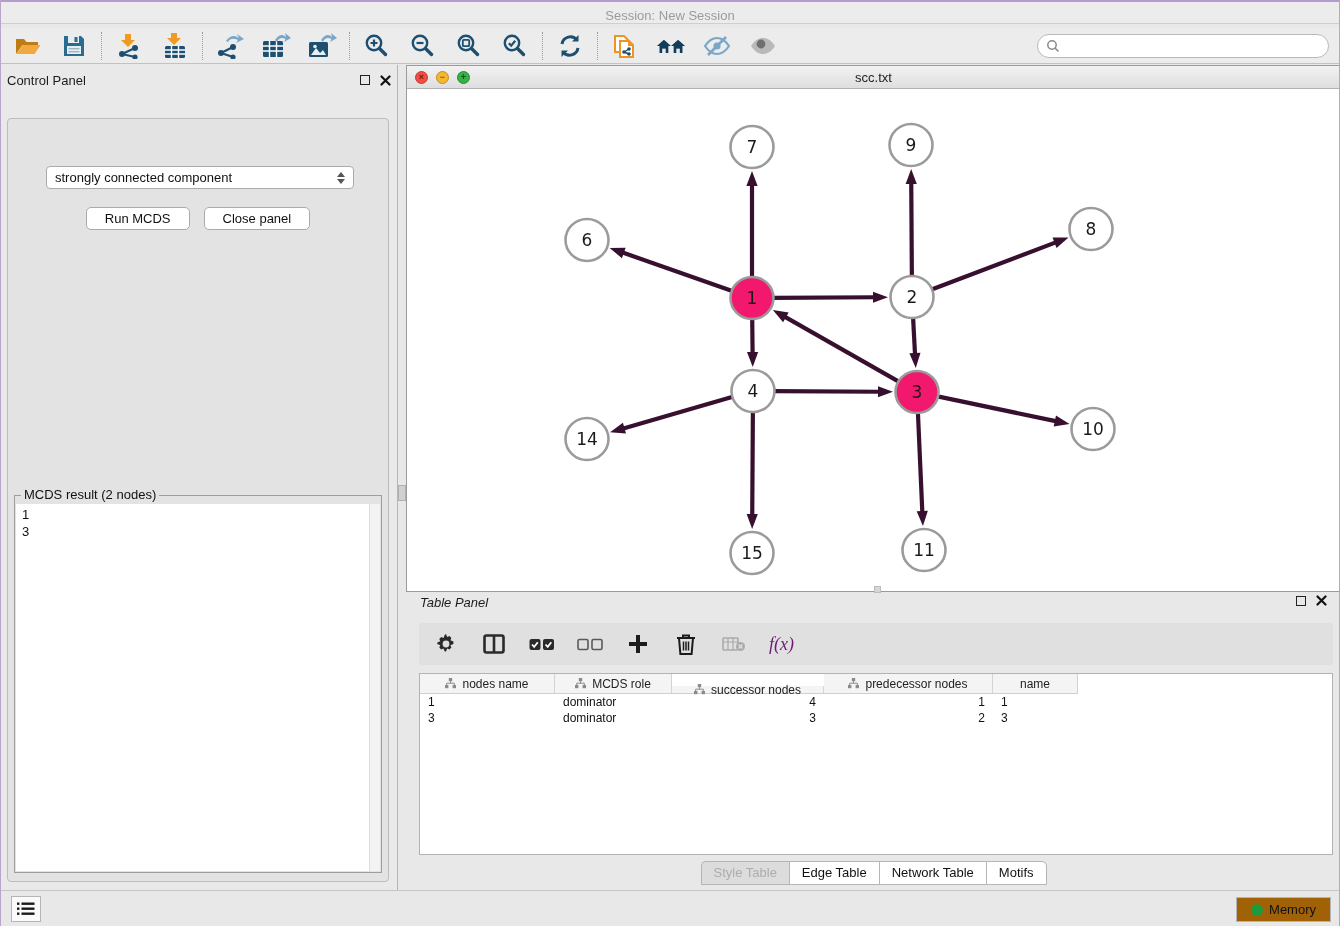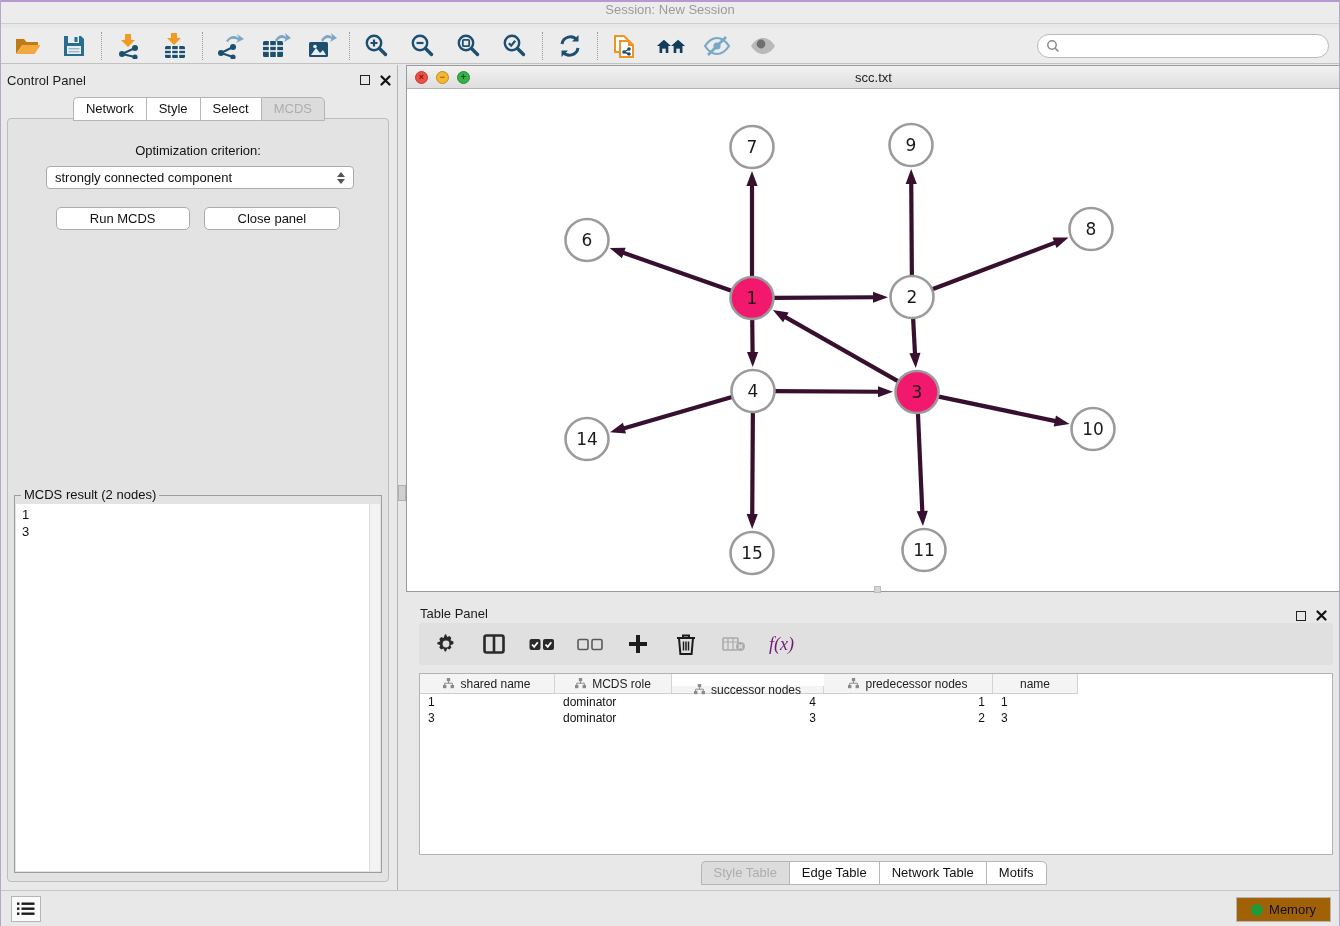--- a/index.html
+++ b/index.html
@@ -4,21 +4,21 @@
 <style>
   * { margin:0; padding:0; box-sizing:border-box; }
   html,body { background:#d8d8d8; }
   body { font-family:"Liberation Sans", sans-serif; }
   .app { position:relative; width:1340px; height:926px; background:#e8e8e8; overflow:hidden;
          border-left:1px solid #b7a6c9; border-right:1px solid #b7a6c9; }
 
   
   .titlebar { position:absolute; left:0; top:0; width:100%; height:24px; background:#ececec;
               border-top:2px solid #b49ace; border-bottom:1px solid #cfcfcf;
-              display:flex; align-items:flex-start; justify-content:center; }
+              display:flex; align-items:flex-end; justify-content:center; }
   .titlebar .title { color:#9b9b9b; font-size:13px; }
 
   
   .toolbar { position:absolute; left:0; top:28px; width:100%; height:36px; background:#ececec;
              border-bottom:1px solid #c2c2c2; display:flex; align-items:center; padding:0 10px; }
   .tb-group { display:flex; align-items:center; gap:16px; padding:0 12px; }
   .tb-sep { width:1px; height:28px; border-left:1px dotted #9a9a9a; }
   .tb-btn { width:30px; height:28px; display:flex; align-items:center; justify-content:center; cursor:pointer; }
   .tb-btn svg { display:block; }
   .search-wrap { margin-left:auto; position:relative; }
@@ -46,21 +46,21 @@
                 border:1px solid #bdbdbd; border-radius:4px; }
   .opt-label { position:absolute; top:24px; width:100%; text-align:center; font-size:13px; color:#111; }
   .opt-select { position:absolute; top:47px; left:38px; width:308px; height:23px; background:#fff;
                 border:1px solid #ababab; border-radius:4px; display:flex; align-items:center;
                 padding:0 8px; font-size:13px; color:#111; cursor:pointer; }
   .opt-select .stepper { margin-left:auto; display:flex; flex-direction:column; gap:2px; }
   .stepper i { width:0; height:0; border-left:4px solid transparent; border-right:4px solid transparent; display:block; }
   .stepper .up { border-bottom:5px solid #555; }
   .stepper .down { border-top:5px solid #555; }
   .cp-buttons { position:absolute; top:88px; width:100%; display:flex; justify-content:center; gap:14px; }
-  .btn { background:#fff; border:1px solid #ababab; border-radius:5px; height:23px; padding:0 33px;
+  .btn { background:#fff; border:1px solid #ababab; border-radius:5px; height:23px; padding:0 18px;
          font-size:13px; color:#111; cursor:pointer; font-family:"Liberation Sans",sans-serif; }
 
   .result-group { position:absolute; left:6px; right:6px; top:376px; bottom:8px; border:1px solid #9d9d9d; }
   .result-legend { position:absolute; top:-9px; left:6px; background:#e3e3e3; padding:0 3px; font-size:13px; color:#111; }
   .result-area { position:absolute; left:1px; right:1px; top:8px; bottom:1px; background:#fff; overflow:hidden; }
   .result-text { padding:2px 6px; font-size:13px; line-height:17px; color:#111; }
   .result-scroll { position:absolute; right:0; top:0; bottom:0; width:11px; background:#f3f3f3; border-left:1px solid #ddd; }
 
   
   .v-splitter-handle { position:absolute; left:397px; top:485px; width:8px; height:16px; background:#d0d0d0;
@@ -78,21 +78,21 @@
   .tl-min { background:#f5b630; border:1px solid #c08e1d; color:#8a5d0e; }
   .tl-zoom { background:#37b047; border:1px solid #2a8c36; color:#11531b; }
   .nw-title { position:absolute; left:0; right:0; text-align:center; font-size:13px; color:#222; pointer-events:none; }
   .nw-canvas { position:relative; width:100%; height:502px; background:#fff; }
   .nw-canvas svg { display:block; }
   .nw-bottom-handle { position:absolute; left:50%; bottom:-2px; width:7px; height:7px; background:#d6d6d6;
                       border:1px solid #bdbdbd; }
 
   
   .table-panel { position:absolute; left:405px; top:595px; width:935px; height:291px; background:#e8e8e8; }
-  .tp-header { position:relative; height:26px; display:flex; align-items:flex-end; padding:0 14px; }
+  .tp-header { position:relative; height:26px; display:flex; align-items:flex-start; padding:0 14px;font-style:italic; }
   .tp-toolbar { position:absolute; left:13px; right:8px; top:28px; height:42px; background:#e0e0e0;
                 border-radius:3px; display:flex; align-items:center; gap:22px; padding:0 14px; }
   .tp-tool { display:flex; align-items:center; justify-content:center; width:26px; height:26px; cursor:pointer; }
   .fx-label { font-size:18px; color:#701a75; font-family:"Liberation Serif",serif; font-style:italic; }
 
   .tp-table { position:absolute; left:13px; right:8px; top:78px; height:182px; background:#fff;
               border:1px solid #b3b3b3; overflow:hidden; }
   .thead { display:flex; height:20px; }
   .th { background:#f4f4f4; border-right:1px solid #d3d3d3; border-bottom:1px solid #cfcfcf;
         display:flex; align-items:center; justify-content:center; gap:6px; font-size:12px; color:#222; cursor:pointer; }
@@ -279,28 +279,21 @@
       <span class="panel-title">Control Panel</span>
       <span class="panel-header-icons">
         <span class="float-icon"></span>
         <span class="close-icon">
           <svg width="11" height="11" viewBox="0 0 11 11">
               <path d="M1.5 1.5l8 8M9.5 1.5l-8 8" stroke="#111" stroke-width="2.2" stroke-linecap="round"></path>
             </svg>
         </span>
       </span>
     </div>
-    <div class="cp-tabs">
-      <span class="tab">Network</span>
-      <span class="tab">Style</span>
-      <span class="tab">Select</span>
-      <span class="tab active">MCDS</span>
-    </div>
     <div class="cp-content">
-      <div class="opt-label">Optimization criterion:</div>
       <div class="opt-select">
         <span>strongly connected component</span>
         <span class="stepper">
             <i class="up"></i>
             <i class="down"></i>
           </span>
       </div>
       <div class="cp-buttons">
         <button class="btn">Run MCDS</button>
         <button class="btn">Close panel</button>
@@ -475,21 +468,21 @@
 
     <div class="tp-table">
       <div class="thead" id="table-head">
           <div class="th" style="width: 135px;">
             <svg width="11" height="11" viewBox="0 0 11 11">
               <rect x="3.8" y="0" width="3.4" height="3.2" fill="#8a8a8a"></rect>
               <path d="M5.5 3.2v2M1.7 7V5.2h7.6V7" stroke="#8a8a8a" stroke-width="1" fill="none"></path>
               <rect x="0" y="7" width="3.4" height="3.2" fill="#8a8a8a"></rect>
               <rect x="7.6" y="7" width="3.4" height="3.2" fill="#8a8a8a"></rect>
             </svg>
-            <span>shared name</span>
+            <span>nodes name</span>
           </div>
           <div class="th" style="width: 117px;">
             <svg width="11" height="11" viewBox="0 0 11 11">
               <rect x="3.8" y="0" width="3.4" height="3.2" fill="#8a8a8a"></rect>
               <path d="M5.5 3.2v2M1.7 7V5.2h7.6V7" stroke="#8a8a8a" stroke-width="1" fill="none"></path>
               <rect x="0" y="7" width="3.4" height="3.2" fill="#8a8a8a"></rect>
               <rect x="7.6" y="7" width="3.4" height="3.2" fill="#8a8a8a"></rect>
             </svg>
             <span>MCDS role</span>
           </div>

